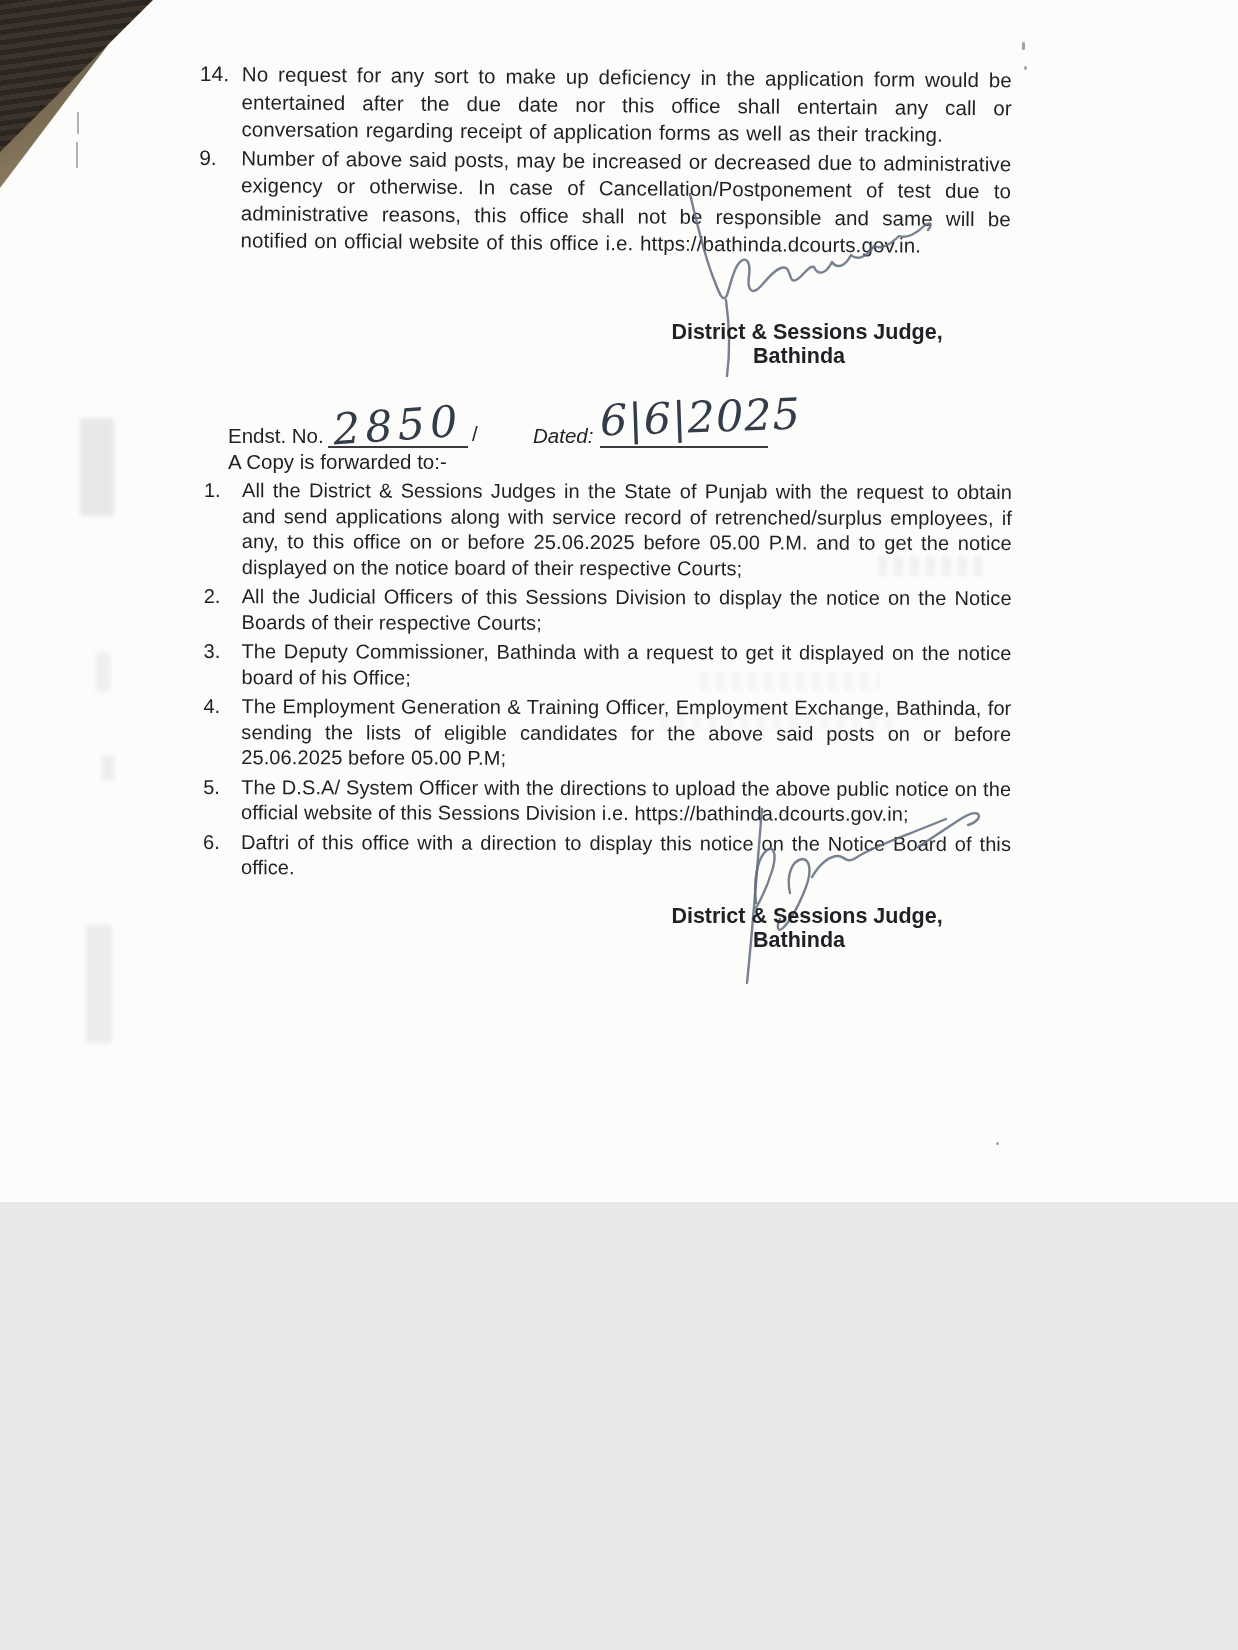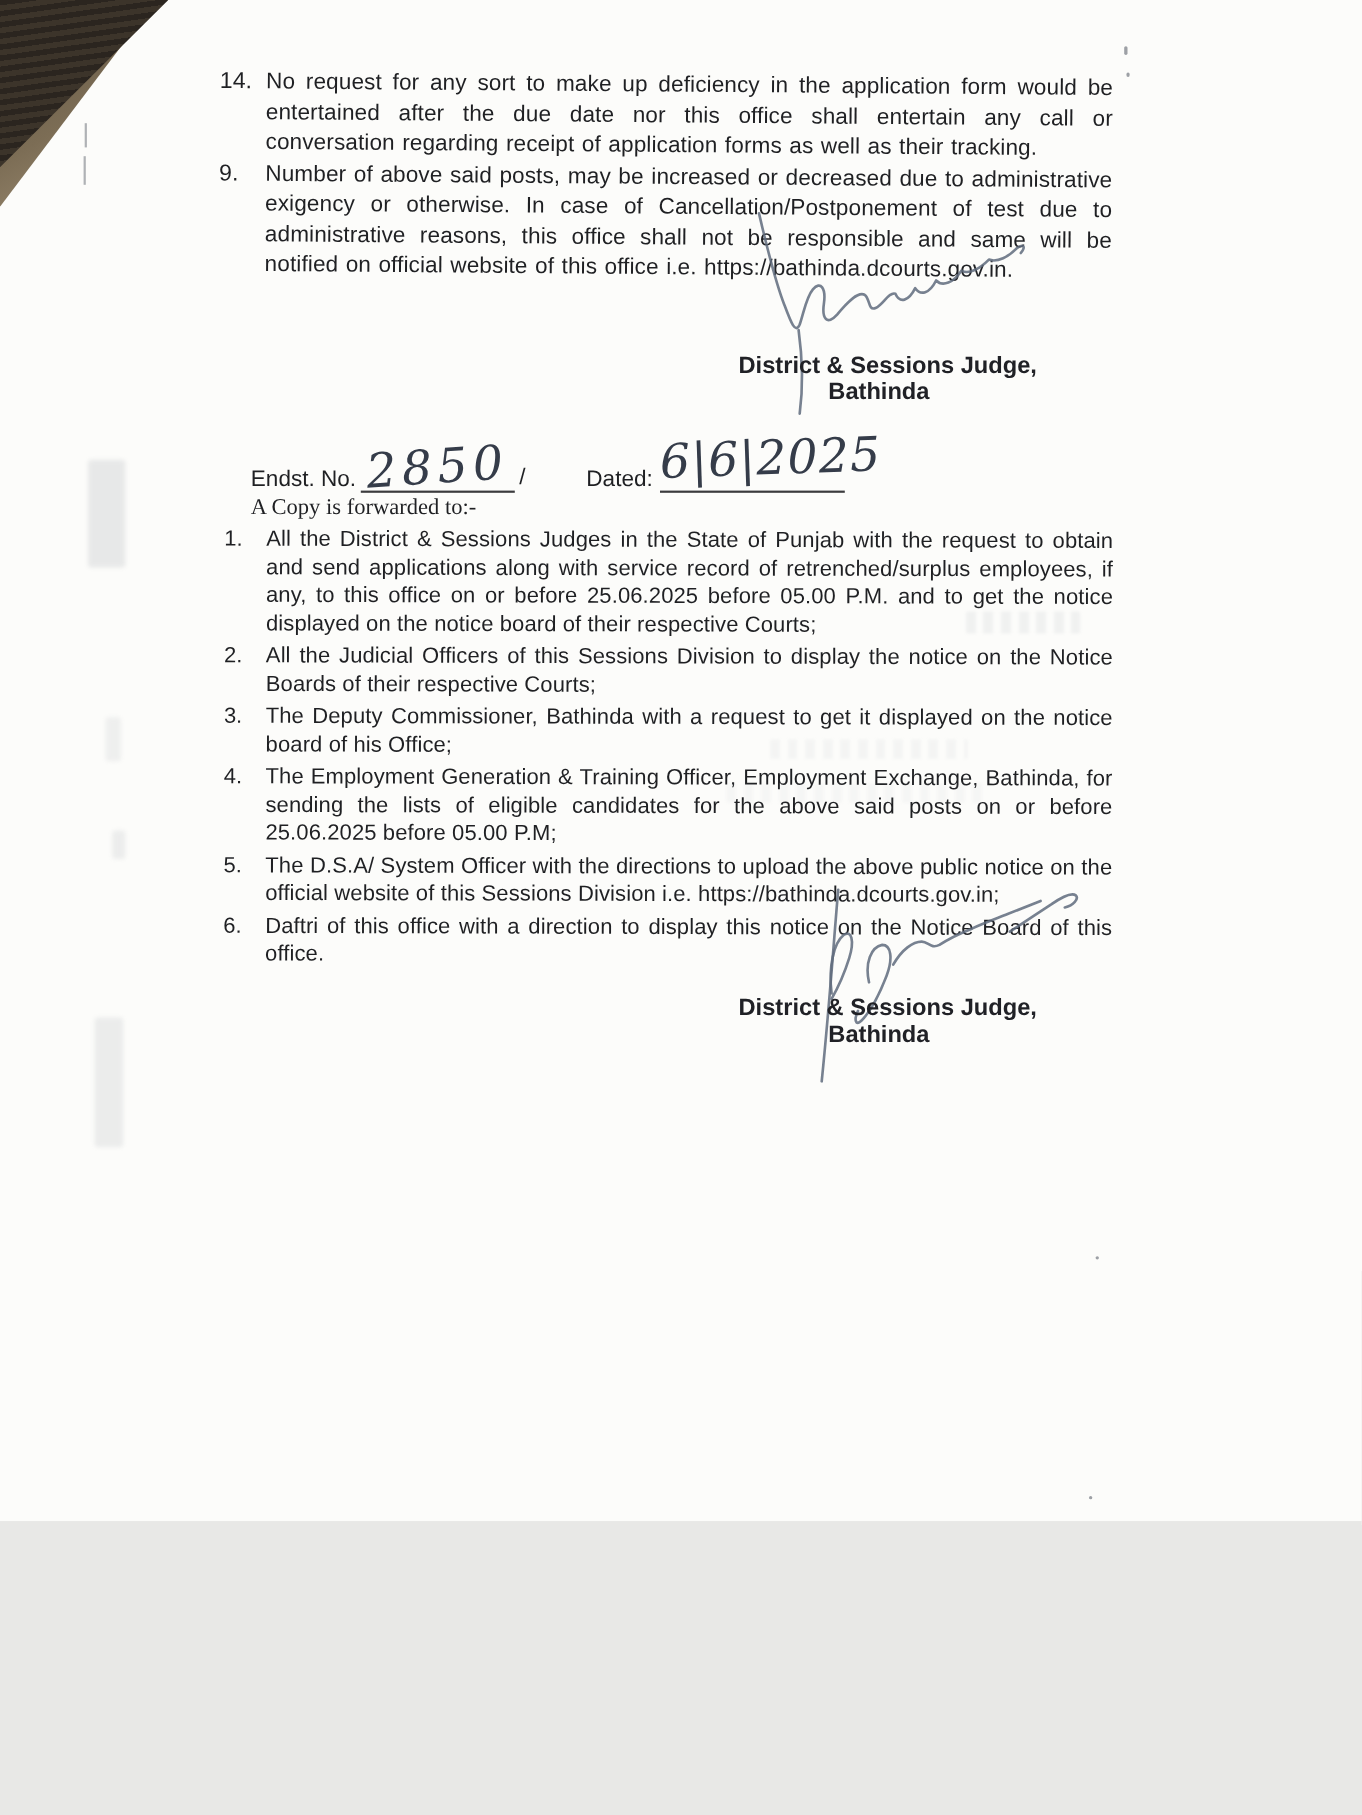--- a/index.html
+++ b/index.html
@@ -1,18 +1,18 @@
 <!DOCTYPE html>
 <html><head>
 <meta charset="utf-8">
 <style>
   html,body{margin:0;padding:0;background:#e8e8e6;}
   #page{
     position:relative;
-    width:1238px;height:1383px;
+    width:1238px;height:1202px;
     background:#fcfcfa;
     overflow:hidden;
     font-family:"Liberation Sans", sans-serif;
     color:#1f2023;
   }
   
   .corner-tan{
     position:absolute;left:0;top:0;width:142px;height:188px;
     background:linear-gradient(150deg,#5f5342 0%,#7c6d55 55%,#a4947a 100%);
     clip-path:polygon(0 0,100% 0,0 100%);
@@ -30,31 +30,31 @@
   .top-items{position:absolute;left:200px;top:60px;width:812px;transform:rotate(0.45deg);transform-origin:top left;}
   .item{display:flex;margin-bottom:1px;}
   .item .num{width:42px;flex:none;font-size:21px;line-height:27.5px;}
   .item .txt{flex:1;text-align:justify;font-size:20.5px;line-height:27.5px;letter-spacing:.1px;word-spacing:1px;}
   .sig-title{position:absolute;left:642px;width:330px;text-align:center;font-weight:700;font-size:21.5px;line-height:23.5px;color:#202126;}
   .sig-title .place{display:block;transform:translateX(-8px);}
   .endst{position:absolute;left:228px;top:388px;width:790px;height:70px;font-size:20.5px;}
   .endst .lbl{position:absolute;top:36px;}
   #endst-label{left:0;}
   #endst-slash{left:244px;top:34px;}
-  #dated-label{left:305px;}
+  #dated-label{left:305px;font-style:italic;}
   .uline{position:absolute;border-bottom:2px solid #3b3b3d;}
   #endst-uline{left:100px;top:14px;width:140px;height:44px;text-align:center;}
   #dated-uline{left:372px;top:8px;width:168px;height:50px;text-align:center;}
   .hand{
     font-family:"DejaVu Serif", serif;font-style:italic;color:#353c49;
     display:inline-block;
   }
   #hand-endst{font-size:43px;letter-spacing:5px;transform:rotate(-4deg) translateY(-2px);}
   #hand-dated{font-size:43px;letter-spacing:1px;transform:rotate(-2deg) translateY(-4px);}
-  #copy-forward{position:absolute;left:228px;top:450px;font-size:20.5px;font-family:Liberation Serif, serif;}
+  #copy-forward{position:absolute;left:228px;top:450px;font-size:20.5px;}
   .copy-list{position:absolute;left:204px;top:478px;width:808px;transform:rotate(0.15deg);transform-origin:top left;}
   .citem{display:flex;margin-bottom:4px;}
   .citem .num{width:38px;flex:none;font-size:20px;line-height:25.5px;}
   .citem .txt{flex:1;text-align:justify;font-size:20px;line-height:25.5px;letter-spacing:.1px;}
   .sig-svg{position:absolute;pointer-events:none;}
   .sig-svg path{fill:none;stroke:#5f6b7d;stroke-width:2.4;stroke-linecap:round;stroke-linejoin:round;opacity:.85;}
 </style>
 </head>
 <body>
 

